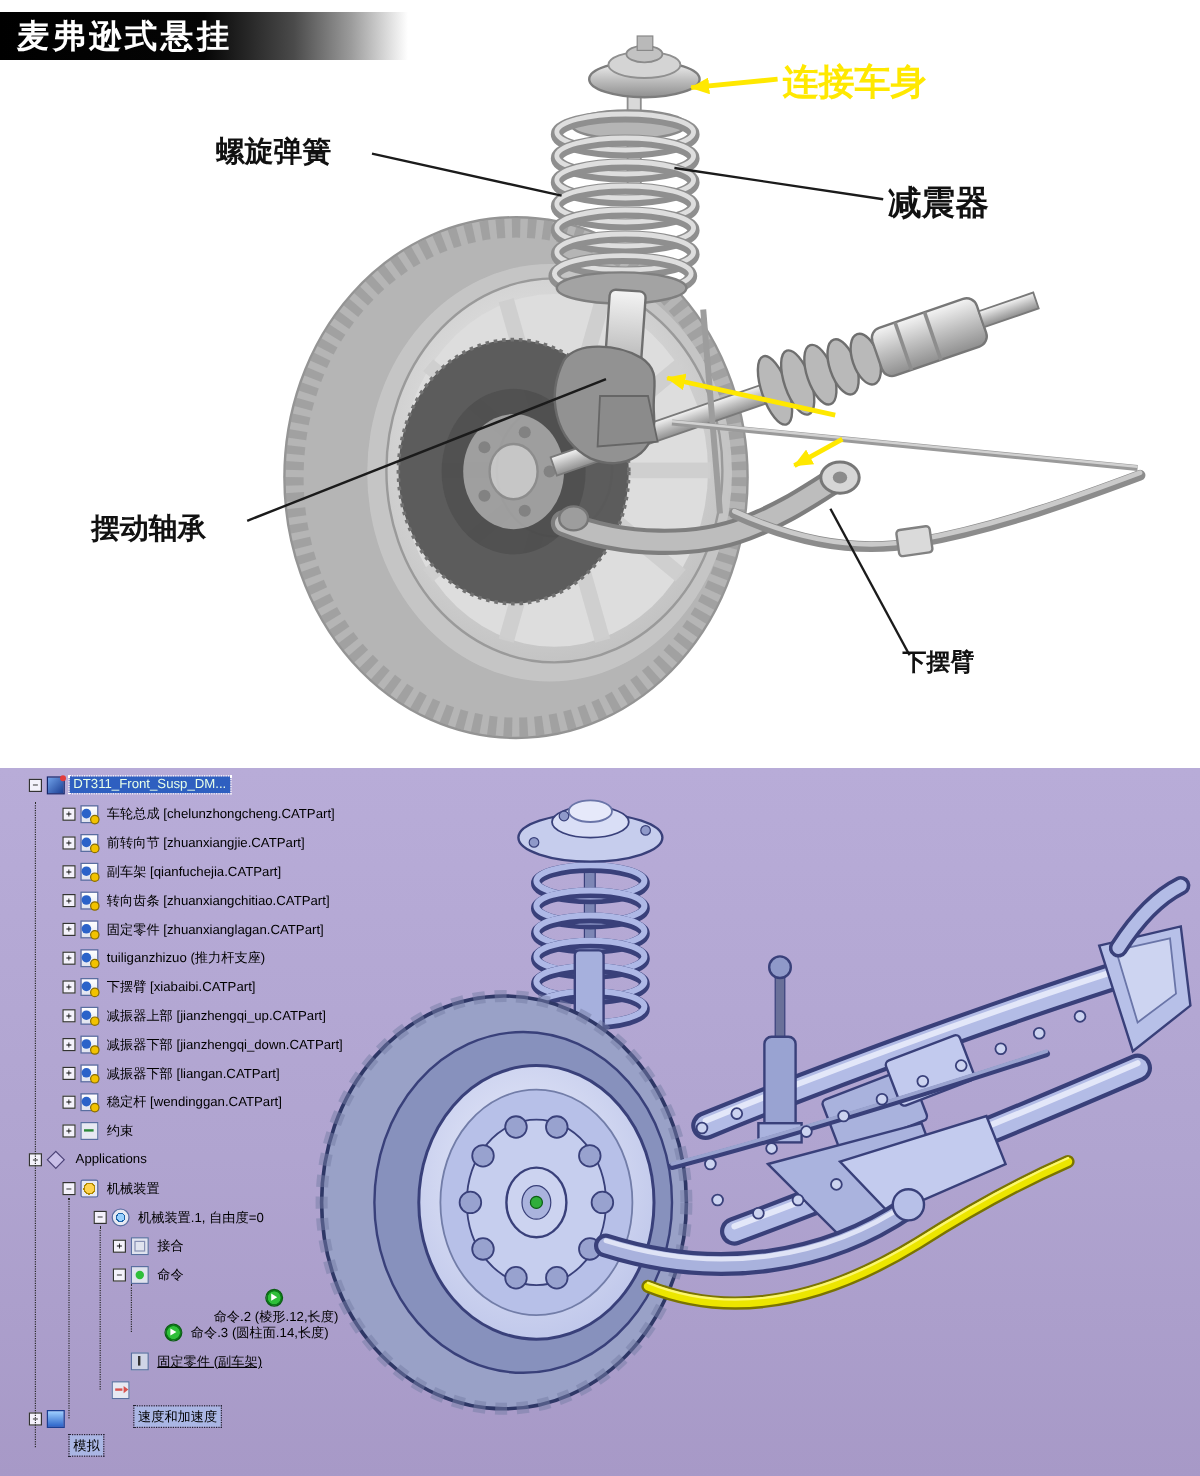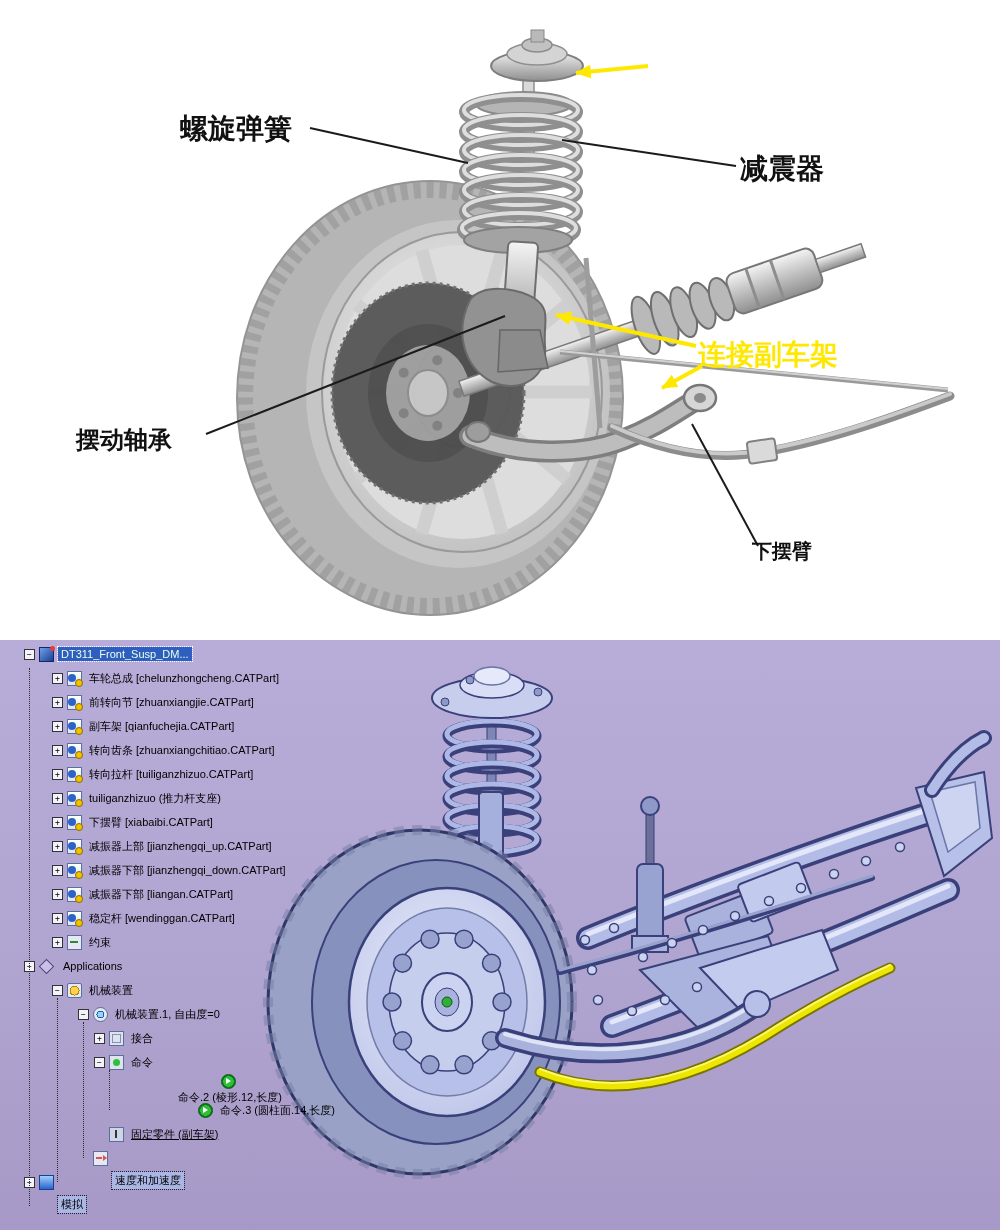--- a/index.html
+++ b/index.html
@@ -192,24 +192,27 @@
         <line x1="758" y1="546" x2="692" y2="424"></line>
       </g>
 
       <g stroke="#ffe800" stroke-width="4" fill="none">
         <line x1="648" y1="66" x2="576" y2="73" marker-end="url(#yarrow)"></line>
         <line x1="696" y1="346" x2="556" y2="315" marker-end="url(#yarrow)"></line>
         <line x1="702" y1="366" x2="662" y2="388" marker-end="url(#yarrow)"></line>
       </g>
     </svg>
 
-
-    <div class="lbl" style="left:180px;top:110px;font-size:28px;">螺旋弹簧</div>
+    <div class="banner">
+      <span>麦弗逊式悬挂</span>
+    </div>
+
+    <div class="lbl yellow" style="left:652px;top:48px;font-size:30px;">连接车身</div>
+    <div class="lbl" style="left:180px;top:110px;font-size:24px;">螺旋弹簧</div>
     <div class="lbl" style="left:740px;top:150px;font-size:28px;">减震器</div>
-    <div class="lbl yellow" style="left:698px;top:336px;font-size:28px;">连接副车架</div>
     <div class="lbl" style="left:76px;top:424px;font-size:24px;">摆动轴承</div>
     <div class="lbl" style="left:752px;top:538px;font-size:20px;">下摆臂</div>
   </section>
 
   <section class="cad">
 
     <svg class="cadsvg" viewBox="0 0 1000 590">
       <defs>
         <radialGradient id="rimFace" cx="0.45" cy="0.4" r="0.8">
           <stop offset="0" stop-color="#e9ecfa"></stop>
@@ -352,21 +355,21 @@
           <span class="tlabel">副车架 [qianfuchejia.CATPart]</span>
         </div>
         <div class="trow" style="padding-left: 44px;">
           <span class="ebox">+</span>
           <span class="ticon part-icon"></span>
           <span class="tlabel">转向齿条 [zhuanxiangchitiao.CATPart]</span>
         </div>
         <div class="trow" style="padding-left: 44px;">
           <span class="ebox">+</span>
           <span class="ticon part-icon"></span>
-          <span class="tlabel">转向拉杆 [tuiliganzhizuo.CATPart]</span>
+          <span class="tlabel">固定零件 [zhuanxianglagan.CATPart]</span>
         </div>
         <div class="trow" style="padding-left: 44px;">
           <span class="ebox">+</span>
           <span class="ticon part-icon"></span>
           <span class="tlabel">tuiliganzhizuo (推力杆支座)</span>
         </div>
         <div class="trow" style="padding-left: 44px;">
           <span class="ebox">+</span>
           <span class="ticon part-icon"></span>
           <span class="tlabel">下摆臂 [xiabaibi.CATPart]</span>
@@ -419,21 +422,21 @@
         <div class="trow" style="padding-left: 86px;">
           <span class="ebox">−</span>
           <span class="ticon commands-icon"></span>
           <span class="tlabel">命令</span>
         </div>
         <div class="trow" style="padding-left: 114px; flex-direction: column;">
           <span class="ebox-spacer"></span>
           <span class="ticon command-icon"></span>
           <span class="tlabel">命令.2 (棱形.12,长度)</span>
         </div>
-        <div class="trow" style="padding-left: 114px; justify-content: flex-end;">
+        <div class="trow" style="padding-left: 114px;">
           <span class="ebox-spacer"></span>
           <span class="ticon command-icon"></span>
           <span class="tlabel">命令.3 (圆柱面.14,长度)</span>
         </div>
         <div class="trow" style="padding-left: 86px; text-decoration: underline;">
           <span class="ebox-spacer"></span>
           <span class="ticon fixed-part-icon"></span>
           <span class="tlabel">固定零件 (副车架)</span>
         </div>
         <div class="trow" style="padding-left: 70px;">

